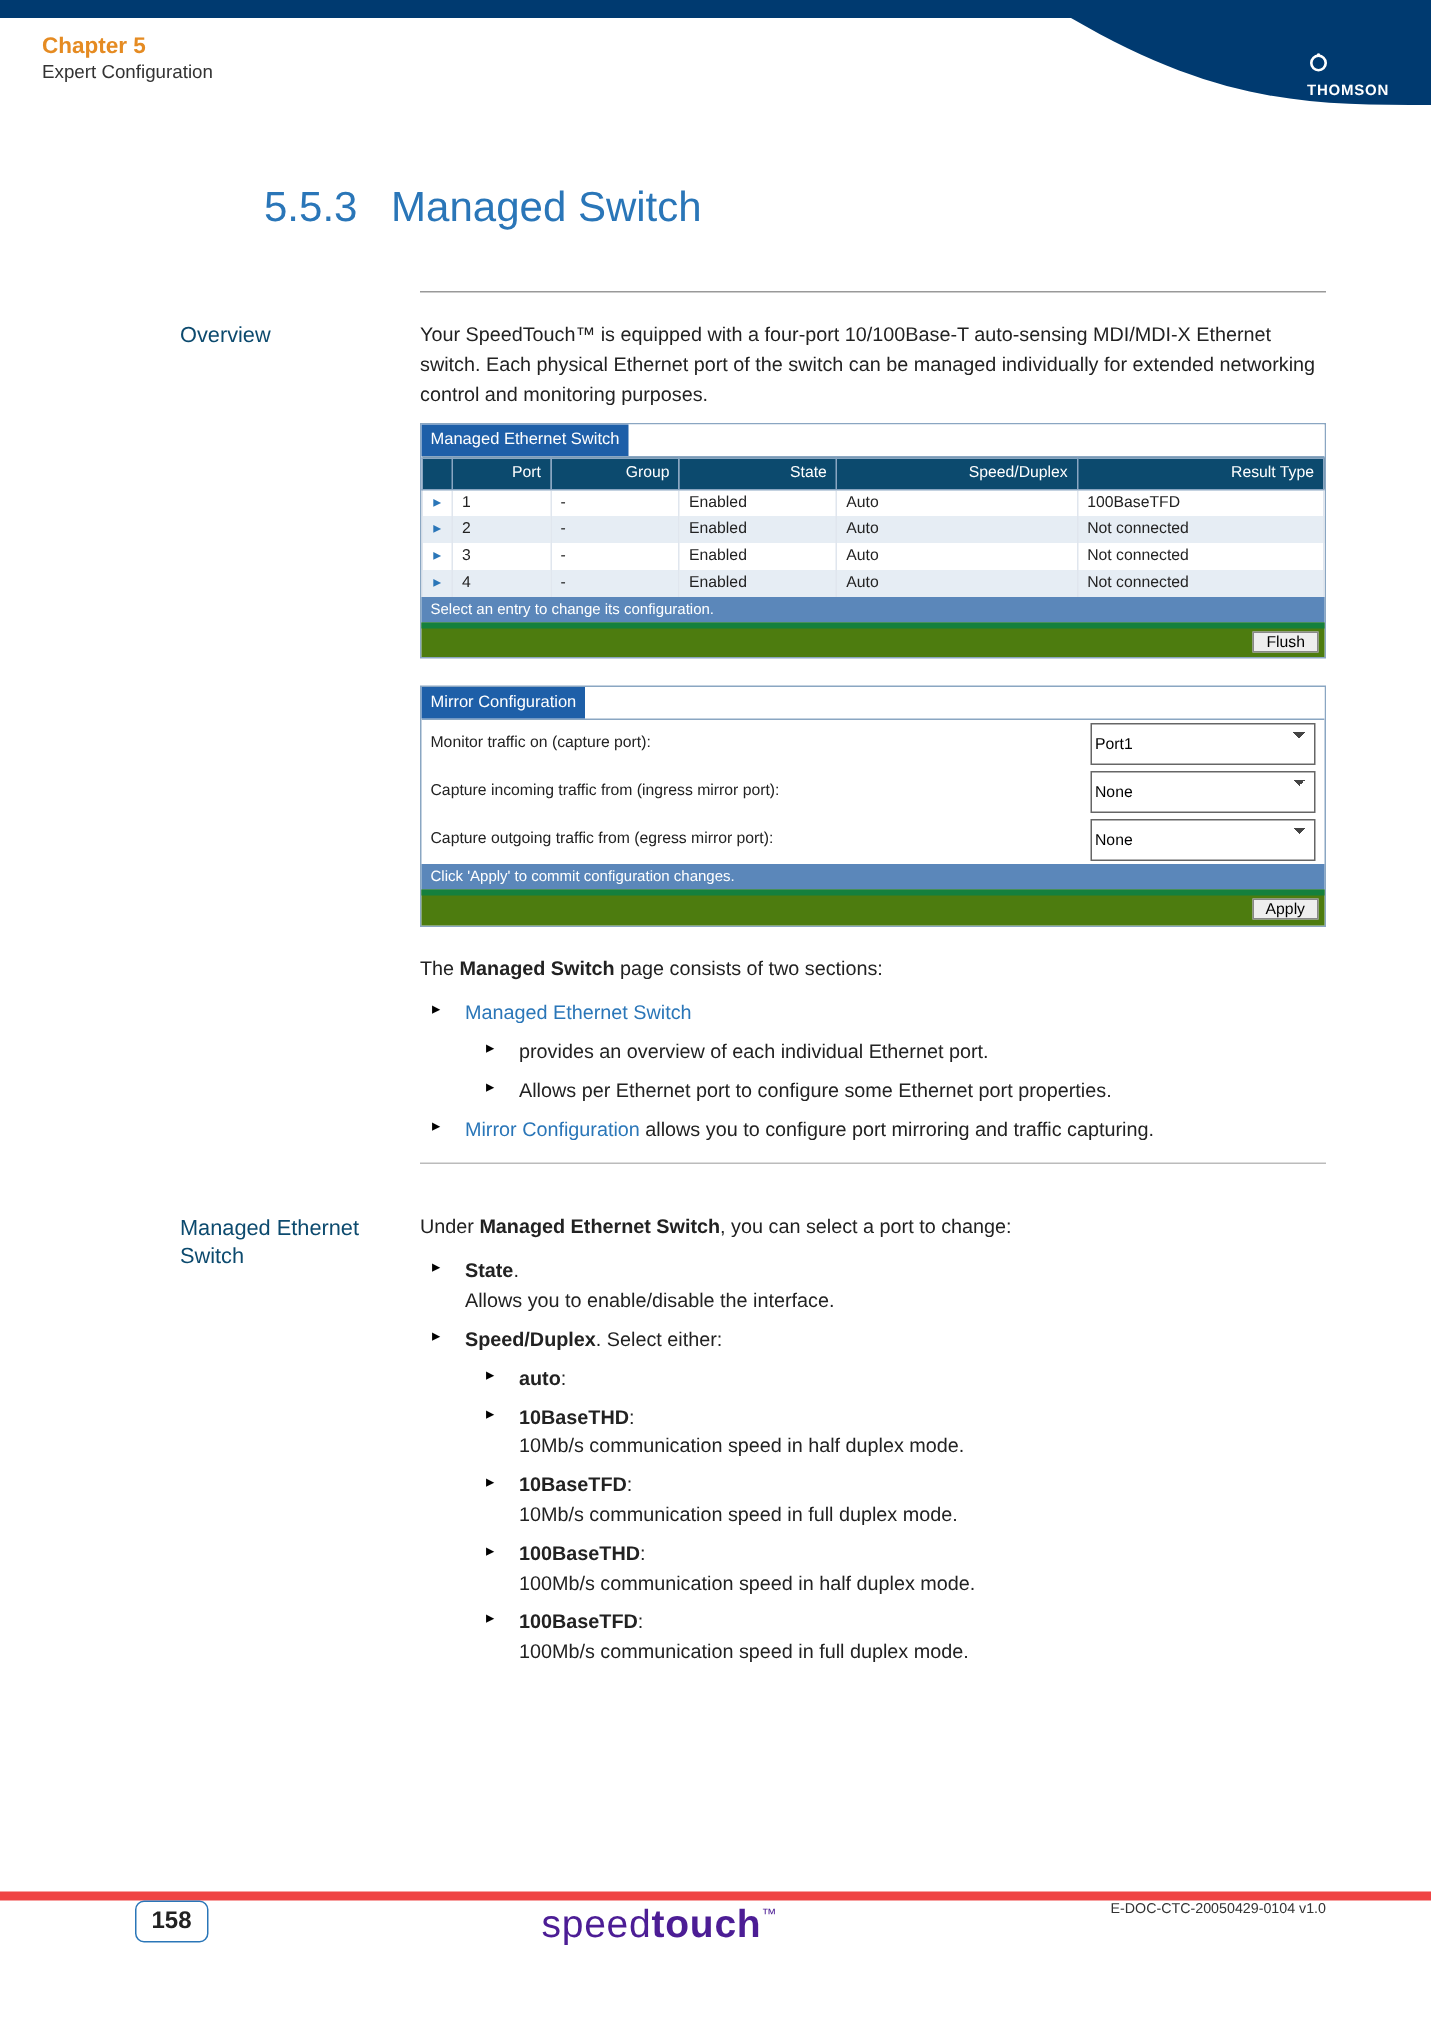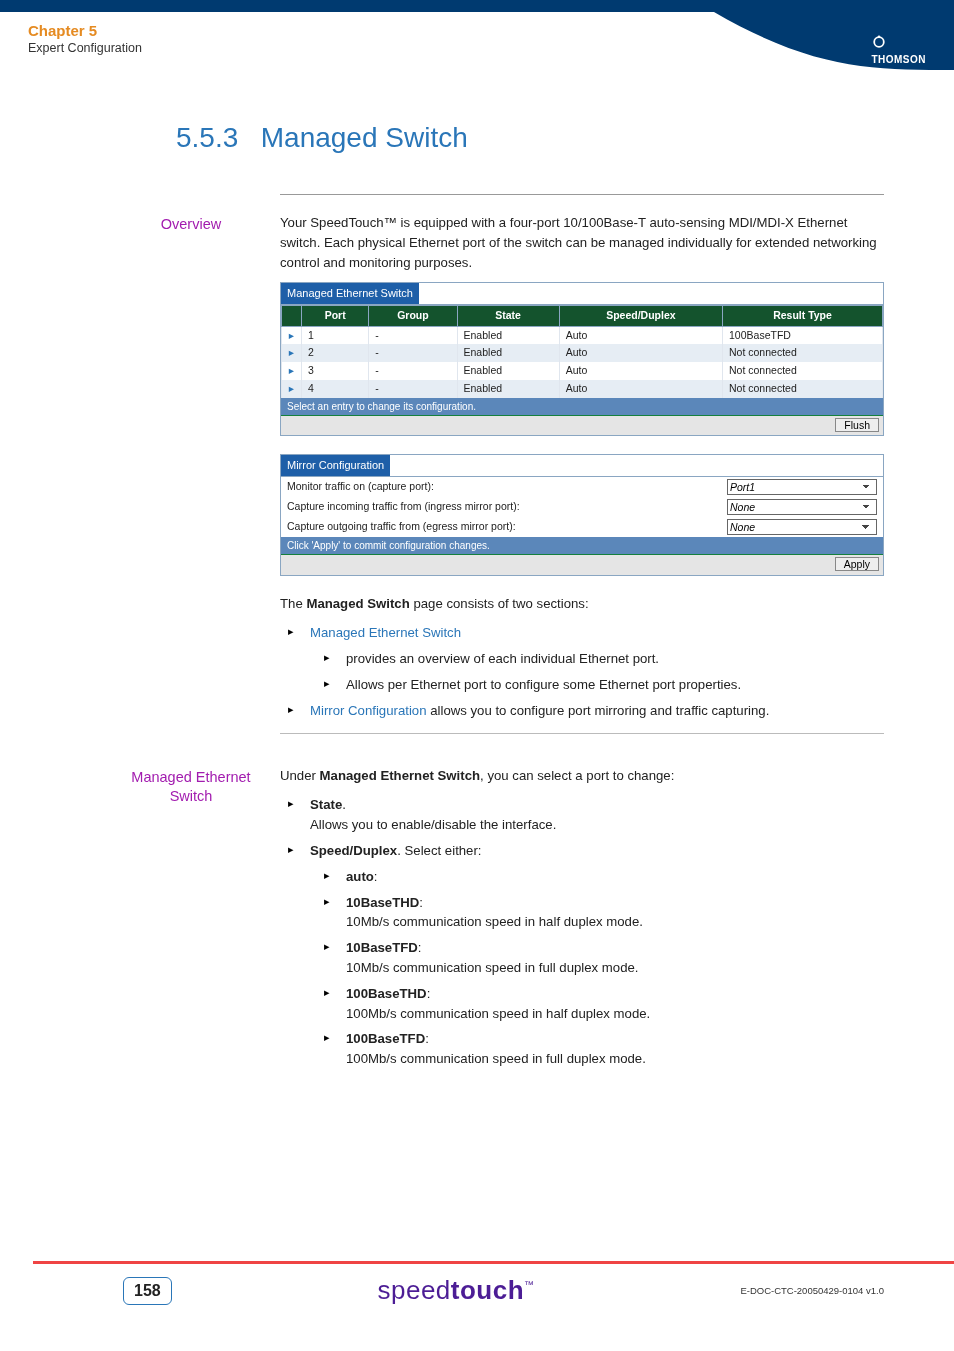--- a/index.html
+++ b/index.html
@@ -43,21 +43,21 @@
     padding: 40px 70px 0 120px;
     position: relative;
   }
   .section-number { color: #2a76b8; font-size: 28px; font-weight: 300; display:inline-block; }
   .section-title  { color: #2a76b8; font-size: 28px; font-weight: 300; display:inline-block; margin-left: 18px; }
   hr.section-sep { border: none; border-top: 1px solid #999; margin: 40px 0 18px 0; }
 
   .block { display: flex; margin-bottom: 18px; }
   .block-label {
     width: 160px; min-width:160px;
-    color: #a21caf; font-size: 14.5px; text-align: center;
+    color: #0c4a6e; font-size: 14.5px; text-align: left;
     padding-right: 18px; padding-top: 2px;
     line-height: 1.35;
   }
   .block-content { flex: 1; font-size: 13.2px; line-height: 1.5; color: #222; }
   .block-content p { margin-bottom: 10px; }
 
   
   .panel {
     border: 1px solid #8aa6c2;
     font-size: 10.5px;
@@ -65,74 +65,73 @@
     margin-bottom: 18px;
   }
   .panel-title {
     background: #1e5fa8; color: #fff;
     padding: 2px 6px; font-size: 11px;
     display: inline-block;
   }
   .panel-title-row { background:#fff; border-bottom:1px solid #8aa6c2;}
   .ptable { width: 100%; border-collapse: collapse; }
   .ptable th {
-    background: #14532d; color:#fff; font-weight:bold;
-    text-align:center; padding:2px 6px; font-size:10.5px;
+    background: #0c4a6e; color:#fff; font-weight:normal;
+    text-align:right; padding:2px 6px; font-size:10.5px;
     border:1px solid #8aa6c2;
   }
   .ptable td {
     padding: 1px 6px; font-size:10.5px;
     border-left:1px solid #e0e6ee; border-right:1px solid #e0e6ee;
   }
   .ptable tr.row-odd td { background:#fff; }
   .ptable tr.row-even td { background:#e6edf4; }
   .ptable td.arrow { color:#2a76b8; width:20px; text-align:center;}
   .panel-hint {
     background:#5b87ba; color:#fff; font-size:10px; padding:1px 6px;
   }
-  .panel-footer { text-align:right; background:#e5e5e5; padding:2px 4px; border-top:1px solid #15803d;}
+  .panel-footer { text-align:right; background:#4d7c0f; padding:2px 4px; border-top:4px solid #15803d;}
   .panel-footer button, .mselect {
     font-size:10.5px; font-family:inherit;
   }
   .panel-footer button {
     background:#eee; border:1px solid #888; padding:0 8px;
   }
 
   .mrow { display:flex; align-items:center; padding:2px 6px; }
   .mrow .mlabel { flex:1; font-size:10.5px; }
   .mselect {
     width: 150px; border:1px solid #666; background:#fff;
-    height:16px; padding:0 2px;
+    height:28px; padding:0 2px;
     appearance:none;
     background-image: linear-gradient(45deg, transparent 50%, #444 50%), linear-gradient(135deg, #444 50%, transparent 50%);
     background-position: calc(100% - 10px) 5px, calc(100% - 6px) 5px;
     background-size: 4px 4px, 4px 4px;
     background-repeat: no-repeat;
-    font-style: italic;
   }
 
   
   ul.blist { list-style: none; padding-left: 0; margin: 6px 0;}
   ul.blist > li { position: relative; padding-left: 30px; margin-bottom: 6px; }
   ul.blist > li::before {
     content: "▸"; position:absolute; left:8px; top:0; color:#000; font-size:11px;
   }
   ul.blist.sub > li { padding-left: 30px; }
   ul.blist ul.blist { margin-top:6px; margin-left: 6px;}
   .link-like { color:#2a76b8; }
   .bold { font-weight: bold; }
 
   hr.thin-sep { border:none; border-top:1px solid #bbb; margin: 12px 0 14px; }
 
   
   .footer {
     position: absolute; bottom: 34px; left: 0; right: 0;
     padding: 0 70px 0 90px;
-    border-top: 3px solid #ef4444;
-    display:flex; align-items:center; height: 56px; margin-left: 33px;
+    border-top: 6px solid #ef4444;
+    display:flex; align-items:flex-start; height: 56px;
   }
   .pagebox {
     border:1.5px solid #2a76b8; border-radius:6px;
     padding: 4px 10px; font-weight:bold; color:#222;
   }
   .brand {
     flex:1; text-align:center; color:#4c1d95;
     font-size: 26px; letter-spacing:0.5px;
   }
   .brand .b { font-weight:bold; }

